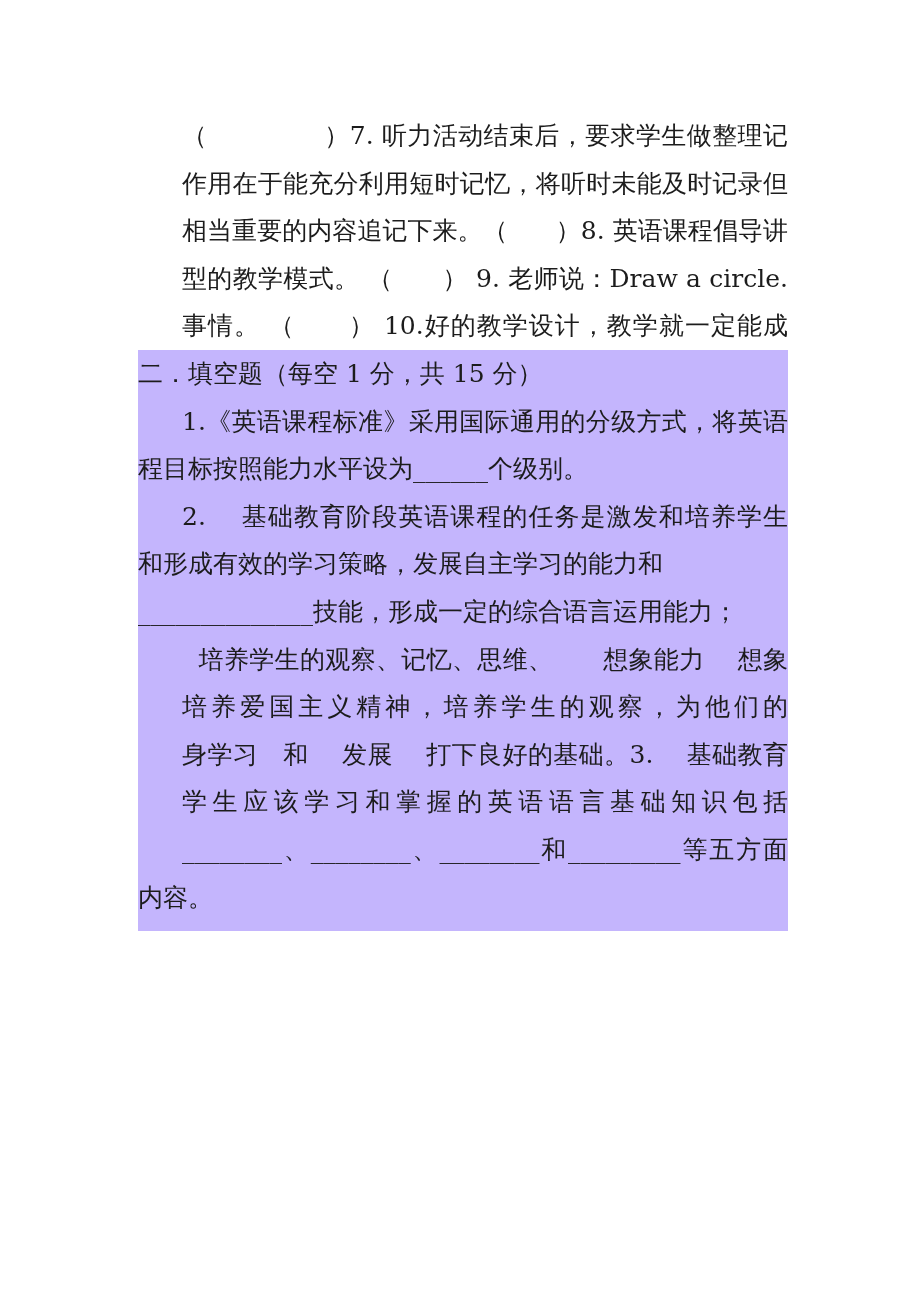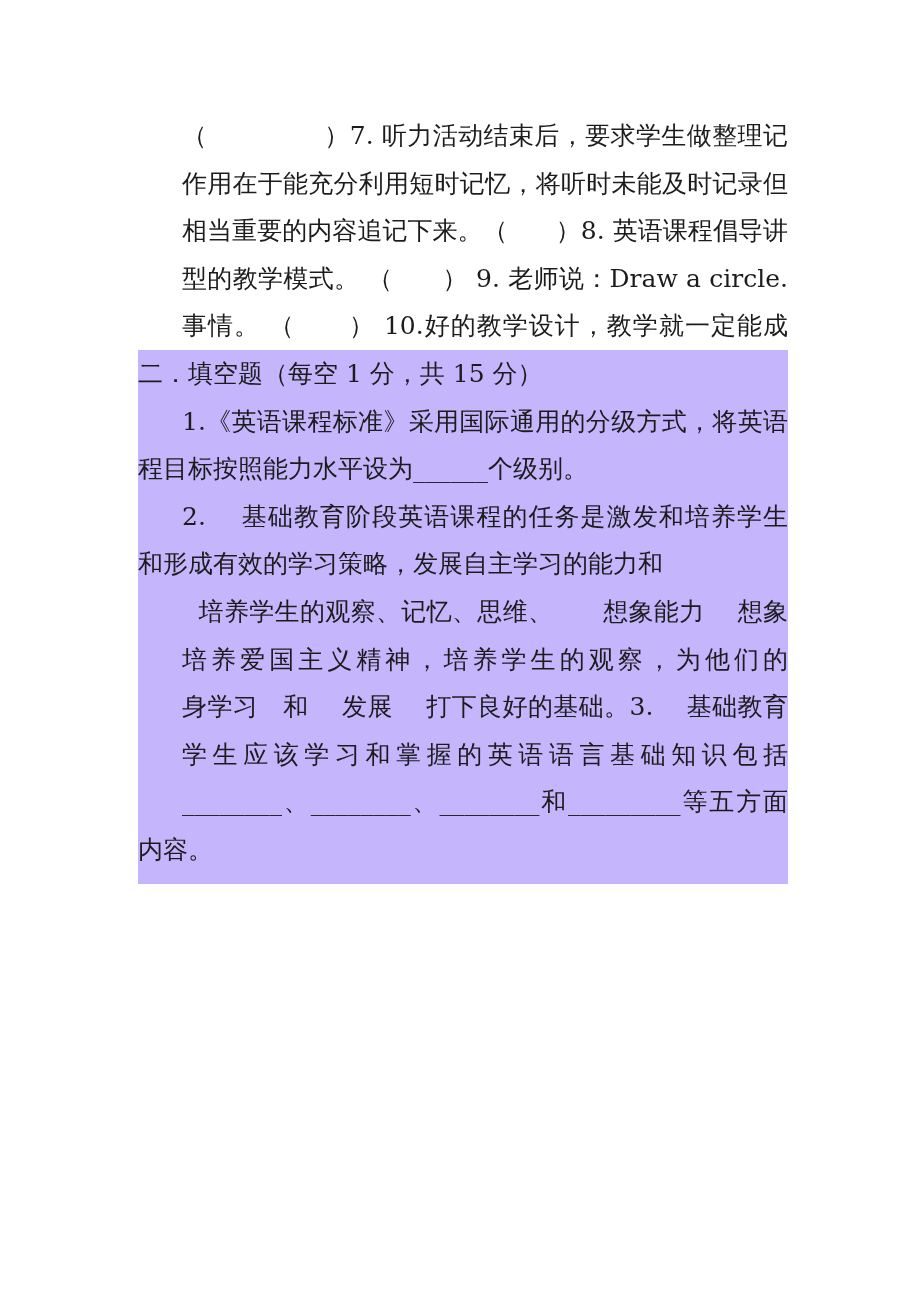--- a/index.html
+++ b/index.html
@@ -54,20 +54,21 @@
     <div class="line j">型的教学模式。 （      ） 9. 老师说：Draw a circle.学生</div>
     <div class="line j">事情。 （      ） 10.好的教学设计，教学就一定能成功。</div>
   </div>
 
   <div class="sec sec2">
     <div class="line">二．填空题（每空 1 分，共 15 分）</div>
     <div class="line j">1.《英语课程标准》采用国际通用的分级方式，将英语课</div>
     <div class="line">程目标按照能力水平设为______个级别。</div>
     <div class="line j">2.    基础教育阶段英语课程的任务是激发和培养学生</div>
     <div class="line">和形成有效的学习策略，发展自主学习的能力和</div>
+    <div class="line">______________技能，形成一定的综合语言运用能力；</div>
     <div class="line j">  培养学生的观察、记忆、思维、      想象能力    想象能力</div>
     <div class="line j">培养爱国主义精神，培养学生的观察，为他们的        终</div>
     <div class="line j">身学习   和    发展    打下良好的基础。3.    基础教育阶段</div>
     <div class="line j">学生应该学习和掌握的英语语言基础知识包括________、</div>
     <div class="line j">________、________、________和_________等五方面的</div>
     <div class="line">内容。</div>
   </div>
 
 </div>
 

